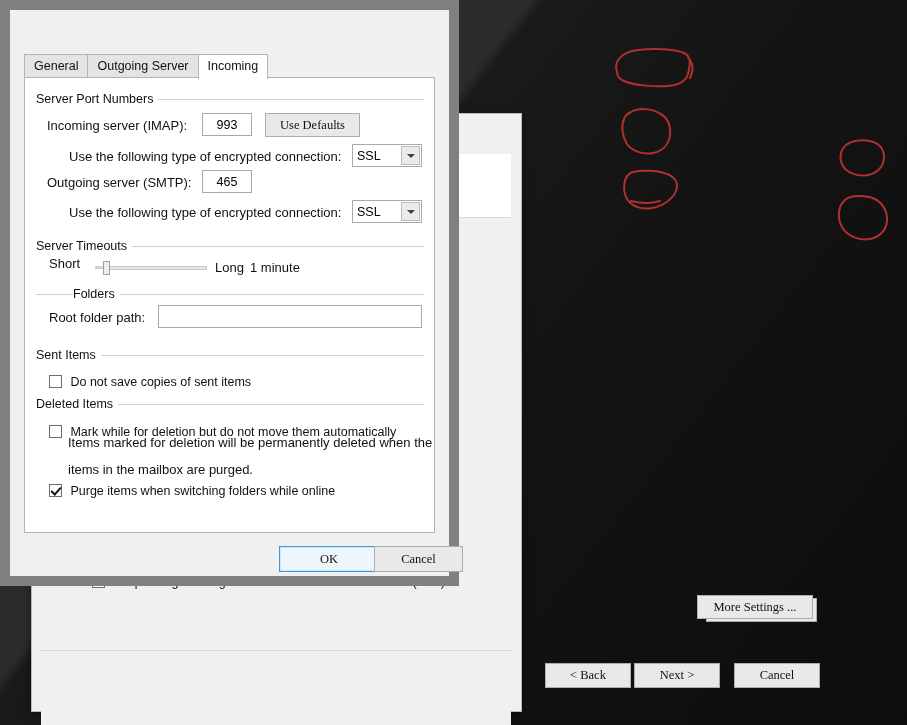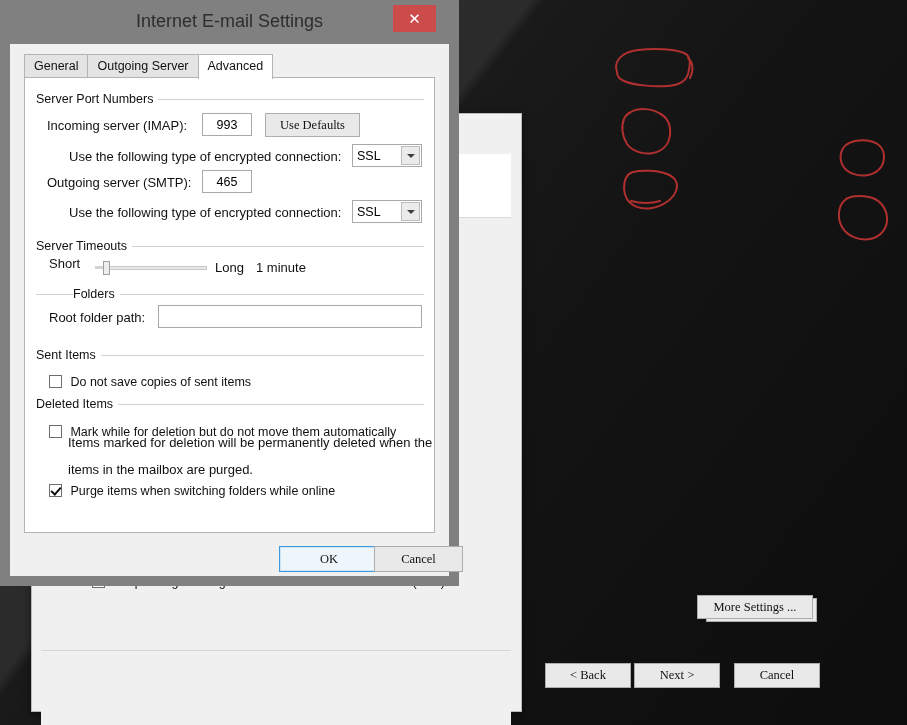--- a/index.html
+++ b/index.html
@@ -388,31 +388,27 @@
 
 <div class="btn" style="position:absolute; left:697px; top:595px; width:116px; z-index:5;">More Settings ...</div>
 
 <div class="btn" style="position:absolute; left:545px; top:663px; width:86px; height:25px; line-height:23px; z-index:5;">&lt; Back</div>
 <div class="btn" style="position:absolute; left:634px; top:663px; width:86px; height:25px; line-height:23px; z-index:5;">Next &gt;</div>
 <div class="btn" style="position:absolute; left:734px; top:663px; width:86px; height:25px; line-height:23px; z-index:5;">Cancel</div>
 
 <div id="iem">
   <div id="iem-frame"></div>
 
-  <div id="iem-titlebar">
-    <div id="iem-title">Internet E-mail Settings</div>
-    <div id="iem-close">✕</div>
-  </div>
 
   <div id="iem-client">
 
     <div class="tabstrip">
       <div class="tab">General</div>
       <div class="tab">Outgoing Server</div>
-      <div class="tab active">Advanced</div>
+      <div class="tab active">Incoming</div>
     </div>
 
     <div id="tabpanel">
 
       <div class="grp-label" style="left:11px; top:14px;">Server Port Numbers</div>
       <div class="grp-line" style="left:11px; top:21px; width:388px;"></div>
 
       <div class="ctl-label" style="left:22px; top:40px;">Incoming server (IMAP):</div>
       <div class="textbox ctl" style="left:177px; top:35px; width:50px; text-align:center;">993</div>
       <div class="btn ctl" style="left:240px; top:35px; width:95px;">Use Defaults</div>
@@ -439,21 +435,21 @@
       <div class="grp-label" style="left:11px; top:161px;">Server Timeouts</div>
       <div class="grp-line" style="left:11px; top:168px; width:388px;"></div>
 
       <div class="ctl-label" style="left:24px; top:178px;">Short</div>
       <div class="ctl" style="left:70px; top:182px; width:112px; height:16px;">
         <div class="slider-tick" style="left:0px; top:6px;"></div>
         <div class="slider-track" style="left:9px; top:6px; width:103px;"></div>
         <div class="slider-thumb" style="left:8px; top:1px;"></div>
       </div>
       <div class="ctl-label" style="left:190px; top:182px;">Long</div>
-      <div class="ctl-label" style="left:231px; top:182px;">1 minute</div>
+      <div class="ctl-label" style="left:225px; top:182px;">1 minute</div>
 
       <div class="grp-label" style="left:11px; top:209px;margin-left:37px;">Folders</div>
       <div class="grp-line" style="left:11px; top:216px; width:388px;"></div>
 
       <div class="ctl-label" style="left:24px; top:232px;">Root folder path:</div>
       <div class="textbox ctl" style="left:133px; top:227px; width:264px;"></div>
 
       <div class="grp-label" style="left:11px; top:270px;">Sent Items</div>
       <div class="grp-line" style="left:11px; top:277px; width:388px;"></div>
 

